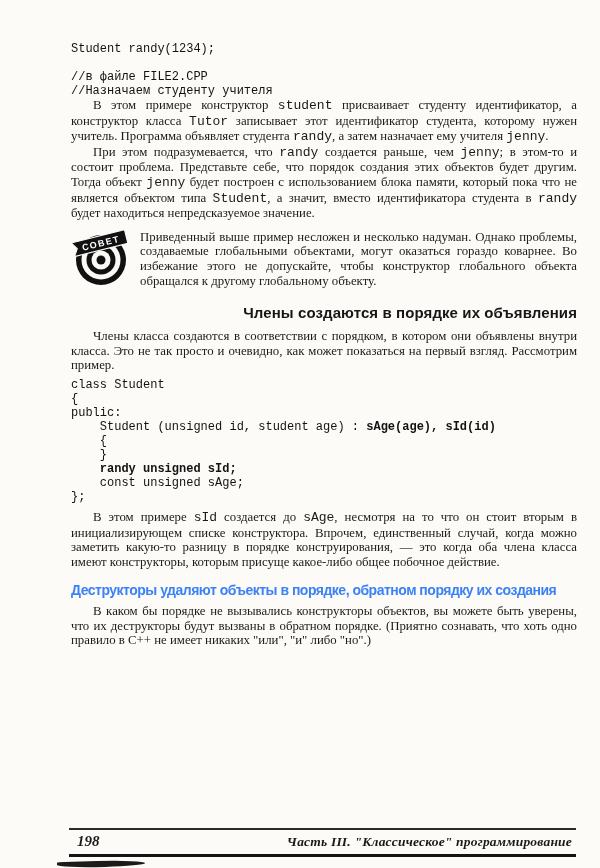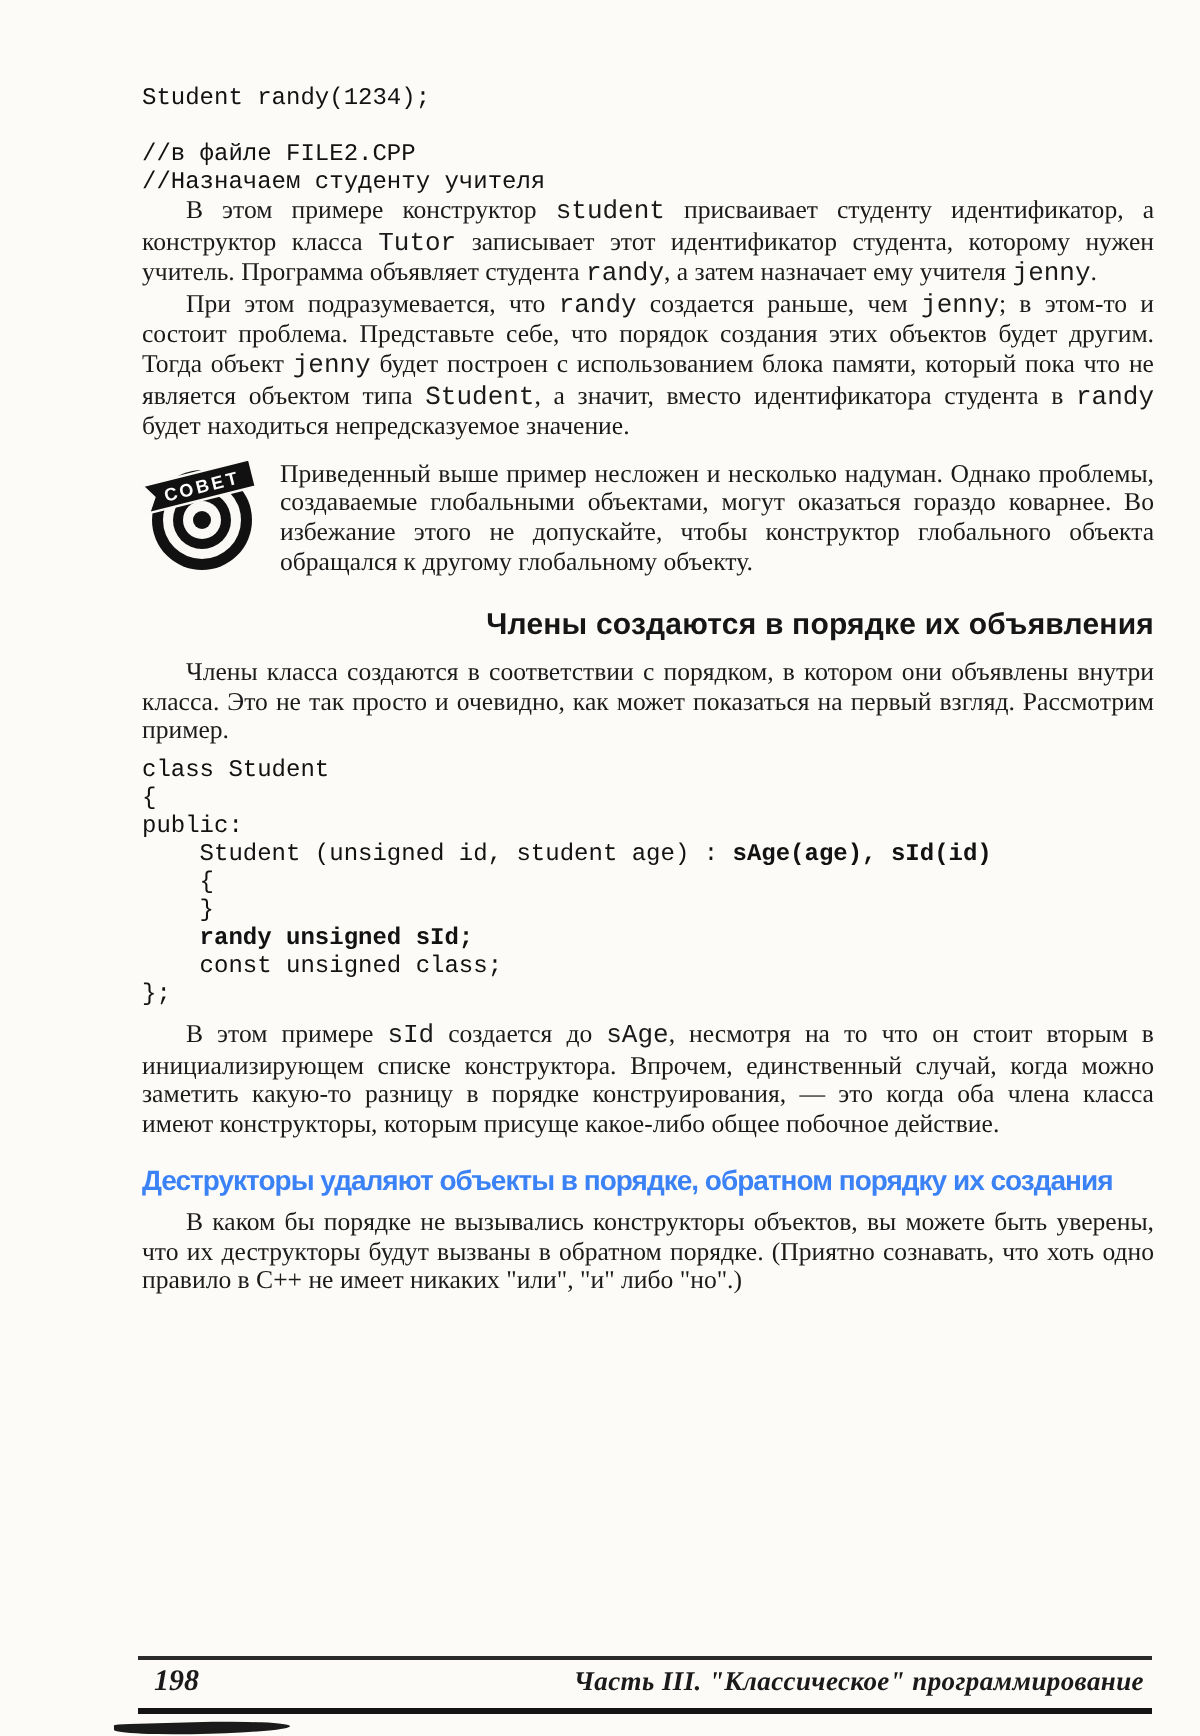--- a/index.html
+++ b/index.html
@@ -104,21 +104,21 @@
     <p class="body indent">Члены класса создаются в соответствии с порядком, в котором они объявлены внутри класса. Это не так просто и очевидно, как может показаться на первый взгляд. Рассмотрим пример.</p>
 
     <div class="code codeblock2">
       <div class="ln">class Student</div>
       <div class="ln">{</div>
       <div class="ln">public:</div>
       <div class="ln"><span>    Student (unsigned id, student age) : </span><span class="b">sAge(age), sId(id)</span></div>
       <div class="ln">    {</div>
       <div class="ln">    }</div>
       <div class="ln b">    randy unsigned sId;</div>
-      <div class="ln">    const unsigned class;</div>
+      <div class="ln">    const unsigned sAge;</div>
       <div class="ln">};</div>
     </div>
 
     <p class="body indent"><span>В этом примере </span><span class="mono">sId</span><span> создается до </span><span class="mono">sAge</span><span>, несмотря на то что он стоит вторым в инициализирующем списке конструктора. Впрочем, единственный случай, когда можно заметить какую-то разницу в порядке конструирования, — это когда оба члена класса имеют конструкторы, которым присуще какое-либо общее побочное действие.</span></p>
 
     <h2 class="sec2">Деструкторы удаляют объекты в порядке, обратном порядку их создания</h2>
 
     <p class="body indent">В каком бы порядке не вызывались конструкторы объектов, вы можете быть уверены, что их деструкторы будут вызваны в обратном порядке. (Приятно сознавать, что хоть одно правило в C++ не имеет никаких "или", "и" либо "но".)</p>
 
   </div>

